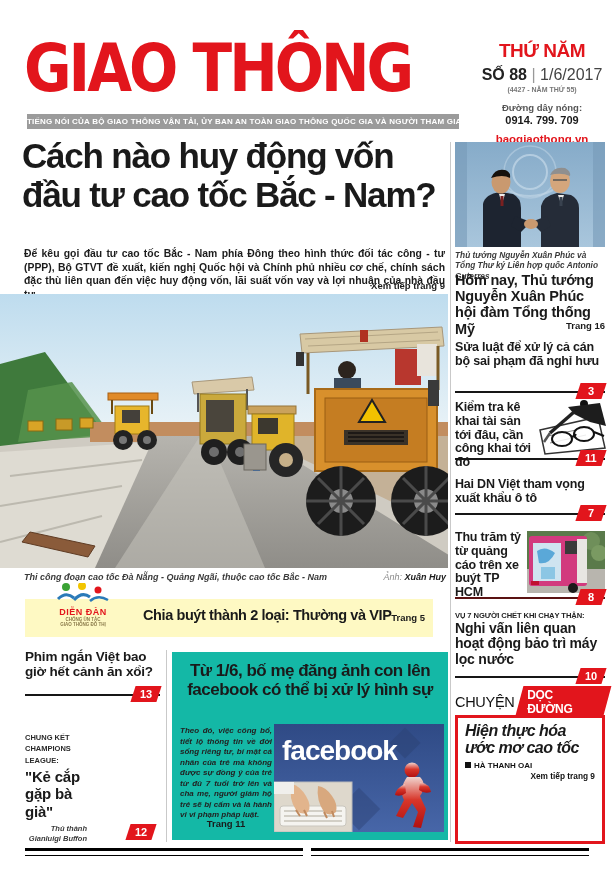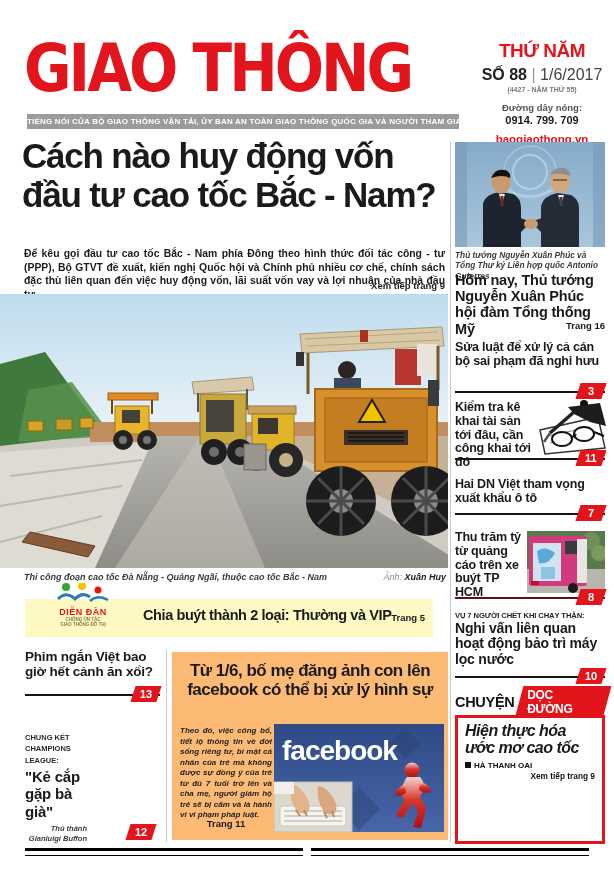--- a/index.html
+++ b/index.html
@@ -271,21 +271,21 @@
 
   <div class="abs" style="left:25px;top:732px;width:58px;font-size:7.5px;font-weight:bold;color:#2a2a2a;line-height:1.5;">CHUNG KẾT CHAMPIONS LEAGUE:</div>
   <div class="abs hl" style="left:25px;top:768px;width:62px;font-size:15px;line-height:1.15;">"Kẻ cắp gặp bà già"</div>
   <div class="abs it" style="left:25px;top:824px;width:62px;font-size:7.5px;font-weight:bold;color:#3a3a3a;text-align:right;line-height:1.3;">Thủ thành Gianluigi Buffon</div>
   <div class="badge" style="left:128px;top:824px;">
     <span>12</span>
     </div>
 
   <div class="vline" style="left:166px;top:650px;height:192px;"></div>
 
-  <div class="abs" style="left:172px;top:652px;width:276px;height:188px;background:#fdba74;">
+  <div class="abs" style="left:172px;top:652px;width:276px;height:188px;background:#14b8a6;">
     <div class="abs hl" style="left:8px;top:9px;width:260px;font-size:17px;text-align:center;line-height:1.12;letter-spacing:-0.5px;">Từ 1/6, bố mẹ đăng ảnh con lên facebook có thể bị xử lý hình sự</div>
     <div class="abs it" style="left:8px;top:74px;width:92px;font-size:8px;color:#222;line-height:1.32;text-align:justify;font-weight:bold;">Theo đó, việc công bố, tiết lộ thông tin về đời sống riêng tư, bí mật cá nhân của trẻ mà không được sự đồng ý của trẻ từ đủ 7 tuổi trở lên và cha mẹ, người giám hộ trẻ sẽ bị cấm và là hành vi vi phạm pháp luật.</div>
     <div class="abs" style="left:8px;top:166px;width:92px;text-align:center;font-size:9.5px;font-weight:bold;color:#1a1a1a;">Trang 11</div>
 
     <div class="abs" style="left:102px;top:72px;width:170px;height:80px;">
       <svg width="170" height="108" viewBox="0 0 170 108">
         <defs>
           <linearGradient id="fbg" x1="0" y1="0" x2="0" y2="1">
             <stop offset="0" stop-color="#2f4a85"></stop>
               <stop offset="1" stop-color="#4766a8"></stop>
@@ -316,21 +316,21 @@
           <path d="M18,60 Q14,74 22,86 Q28,92 34,88 Q38,82 32,72 Q26,62 18,60" fill="#e2b48c"></path>
           <path d="M44,62 Q42,76 50,88 Q56,93 62,88 Q64,80 58,72 Q52,63 44,62" fill="#d8a87e"></path>
           <path d="M22,86 L26,92 M30,86 L33,92 M50,88 L53,94 M58,87 L60,93" stroke="#c08a5e" stroke-width="2"></path>
           <rect x="0" y="58" width="20" height="12" fill="#f0efec"></rect>
         </g>
       </svg>
     </div>
   </div>
 
   <div class="abs" style="left:455px;top:692px;width:152px;height:20px;display:flex;align-items:center;">
-    <span style="font-weight:bold;font-size:14.5px;color:#111;letter-spacing:-0.3px;">CHUYỆN</span>
+    <span style="font-weight:normal;font-size:14.5px;color:#111;letter-spacing:-0.3px;">CHUYỆN</span>
     <span style="background:#e2151c;transform:skewX(-15deg);padding:2px 7px 2px 8px;margin-left:5px;display:inline-block;">
       <span style="display:inline-block;transform:skewX(15deg);color:#fff;font-weight:bold;font-size:12px;letter-spacing:-0.3px;">DỌC ĐƯỜNG</span>
     </span>
   </div>
   <div class="abs" style="left:455px;top:715px;width:144px;height:123px;border:3px solid #e2151c;background:#fff;">
     <div class="hl it" style="margin:5px 7px 0;font-size:16px;line-height:1.05;letter-spacing:-0.5px;">Hiện thực hóa ước mơ cao tốc</div>
     <div style="margin:4px 7px 0;font-size:8px;font-weight:bold;color:#111;display:flex;align-items:center;gap:3px;">
       <span style="width:6px;height:6px;background:#111;display:inline-block;"></span>
       <span>HÀ THANH OAI</span>
     </div>

